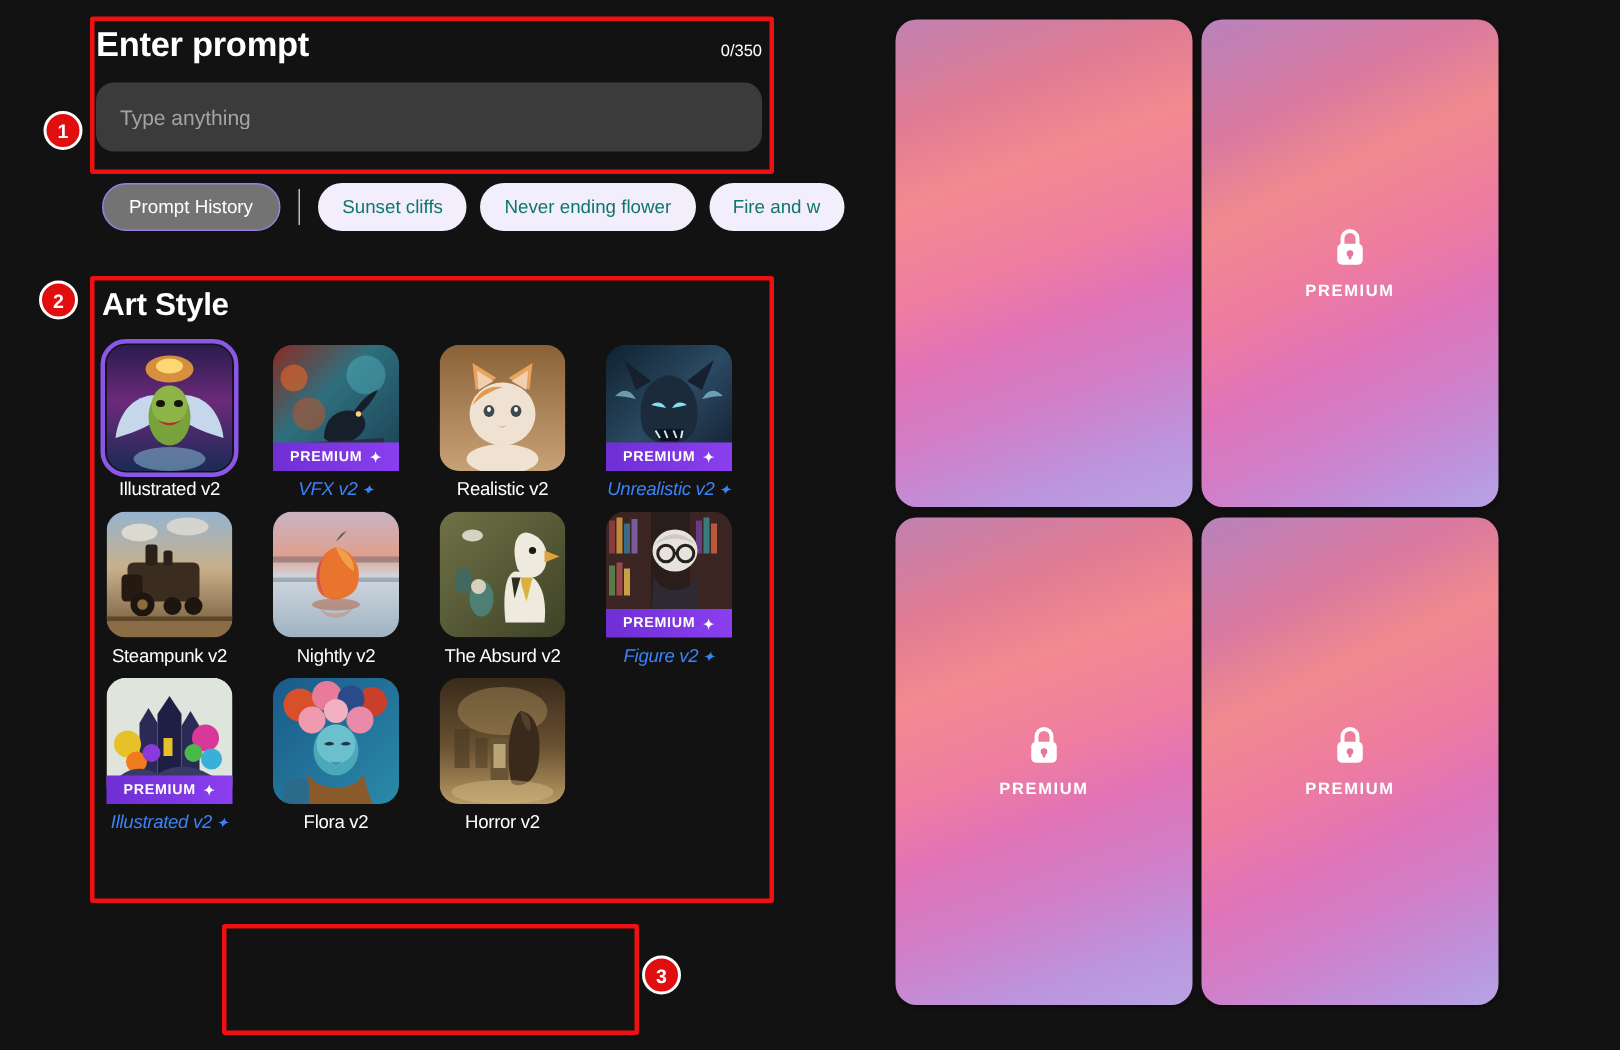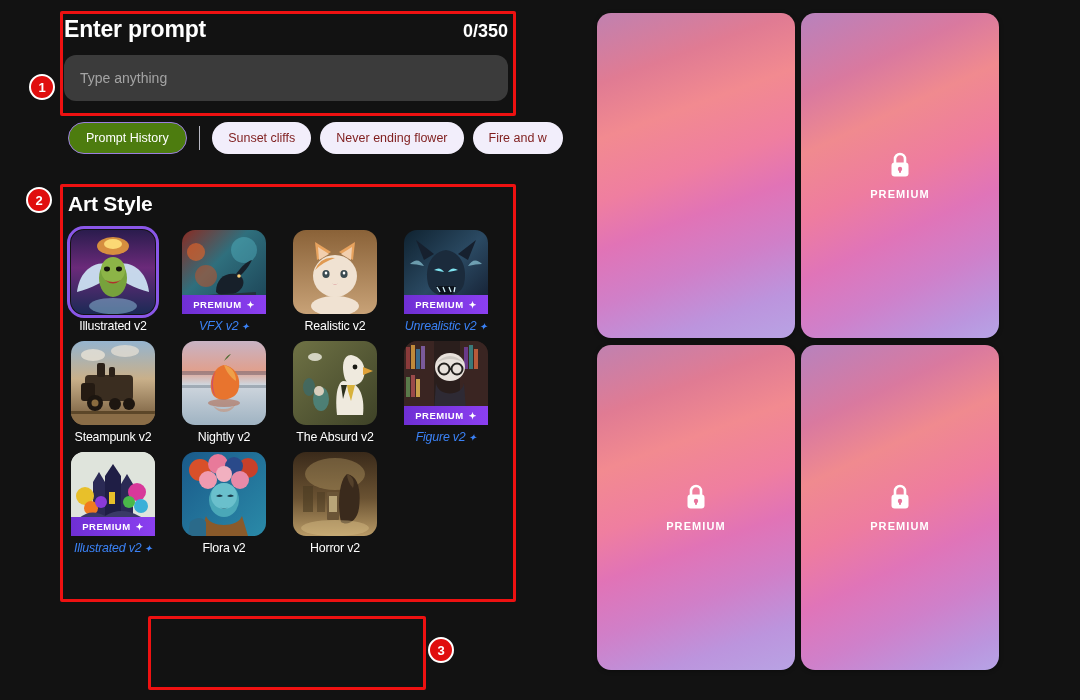--- a/index.html
+++ b/index.html
@@ -21,41 +21,41 @@
     background: #e00e0e; border: 2.5px solid #ffffff;
     color: #ffffff; font-size: 13px; font-weight: bold;
     display: flex; align-items: center; justify-content: center;
     font-family: "Liberation Sans", sans-serif; line-height: 1;
   }
 
   
   .prompt-section { position: absolute; left: 64px; top: 14px; width: 448px; height: 98px; }
   .prompt-head { display: flex; align-items: baseline; justify-content: space-between; padding: 2px 4px 0 0; }
   .prompt-title { color: #ffffff; font-size: 23px; font-weight: bold; letter-spacing: -0.2px; }
-  .prompt-counter { color: #ffffff; font-size: 18px; font-weight: bold; }
+  .prompt-counter { color: #ffffff; font-size: 11px; font-weight: normal; }
   .prompt-input {
     margin-top: 12px; width: 444px; height: 46px;
     background: #3b3b3b; border: none; border-radius: 12px;
     color: #84cc16; font-size: 14px; font-family: "Liberation Sans", sans-serif;
     padding: 0 16px;
   }
   .prompt-input::placeholder { color: #a4a4a4; }
 
   
   .chips-row { position: absolute; left: 68px; top: 122px; display: flex; align-items: center; gap: 0; }
   .chip-history {
     height: 32px; padding: 0 17px; border-radius: 16px;
-    background: #4d7c0f; border: 1.5px solid #9b7ee0;
+    background: #737373; border: 1.5px solid #9b7ee0;
     color: #ffffff; font-size: 12.5px;
     display: flex; align-items: center; white-space: nowrap;
   }
   .chip-divider { width: 1.5px; height: 24px; background: #b9b9c4; margin: 0 12px; }
   .chip {
     height: 32px; padding: 0 16px; border-radius: 16px;
-    background: #f2eefb; color: #7f1d1d; font-size: 12.5px;
+    background: #f2eefb; color: #0f766e; font-size: 12.5px;
     display: flex; align-items: center; white-space: nowrap;
     margin-right: 9px;
   }
 
   
   .art-section { position: absolute; left: 64px; top: 186px; width: 483px; height: 418px; }
   .art-title { color: #ffffff; font-size: 21px; font-weight: bold; padding: 6px 0 0 4px; letter-spacing: -0.2px; }
   .art-grid {
     margin-top: 14px; display: grid; grid-template-columns: repeat(4, 90px);
     column-gap: 21px; row-gap: 8px; padding-left: 4px;

